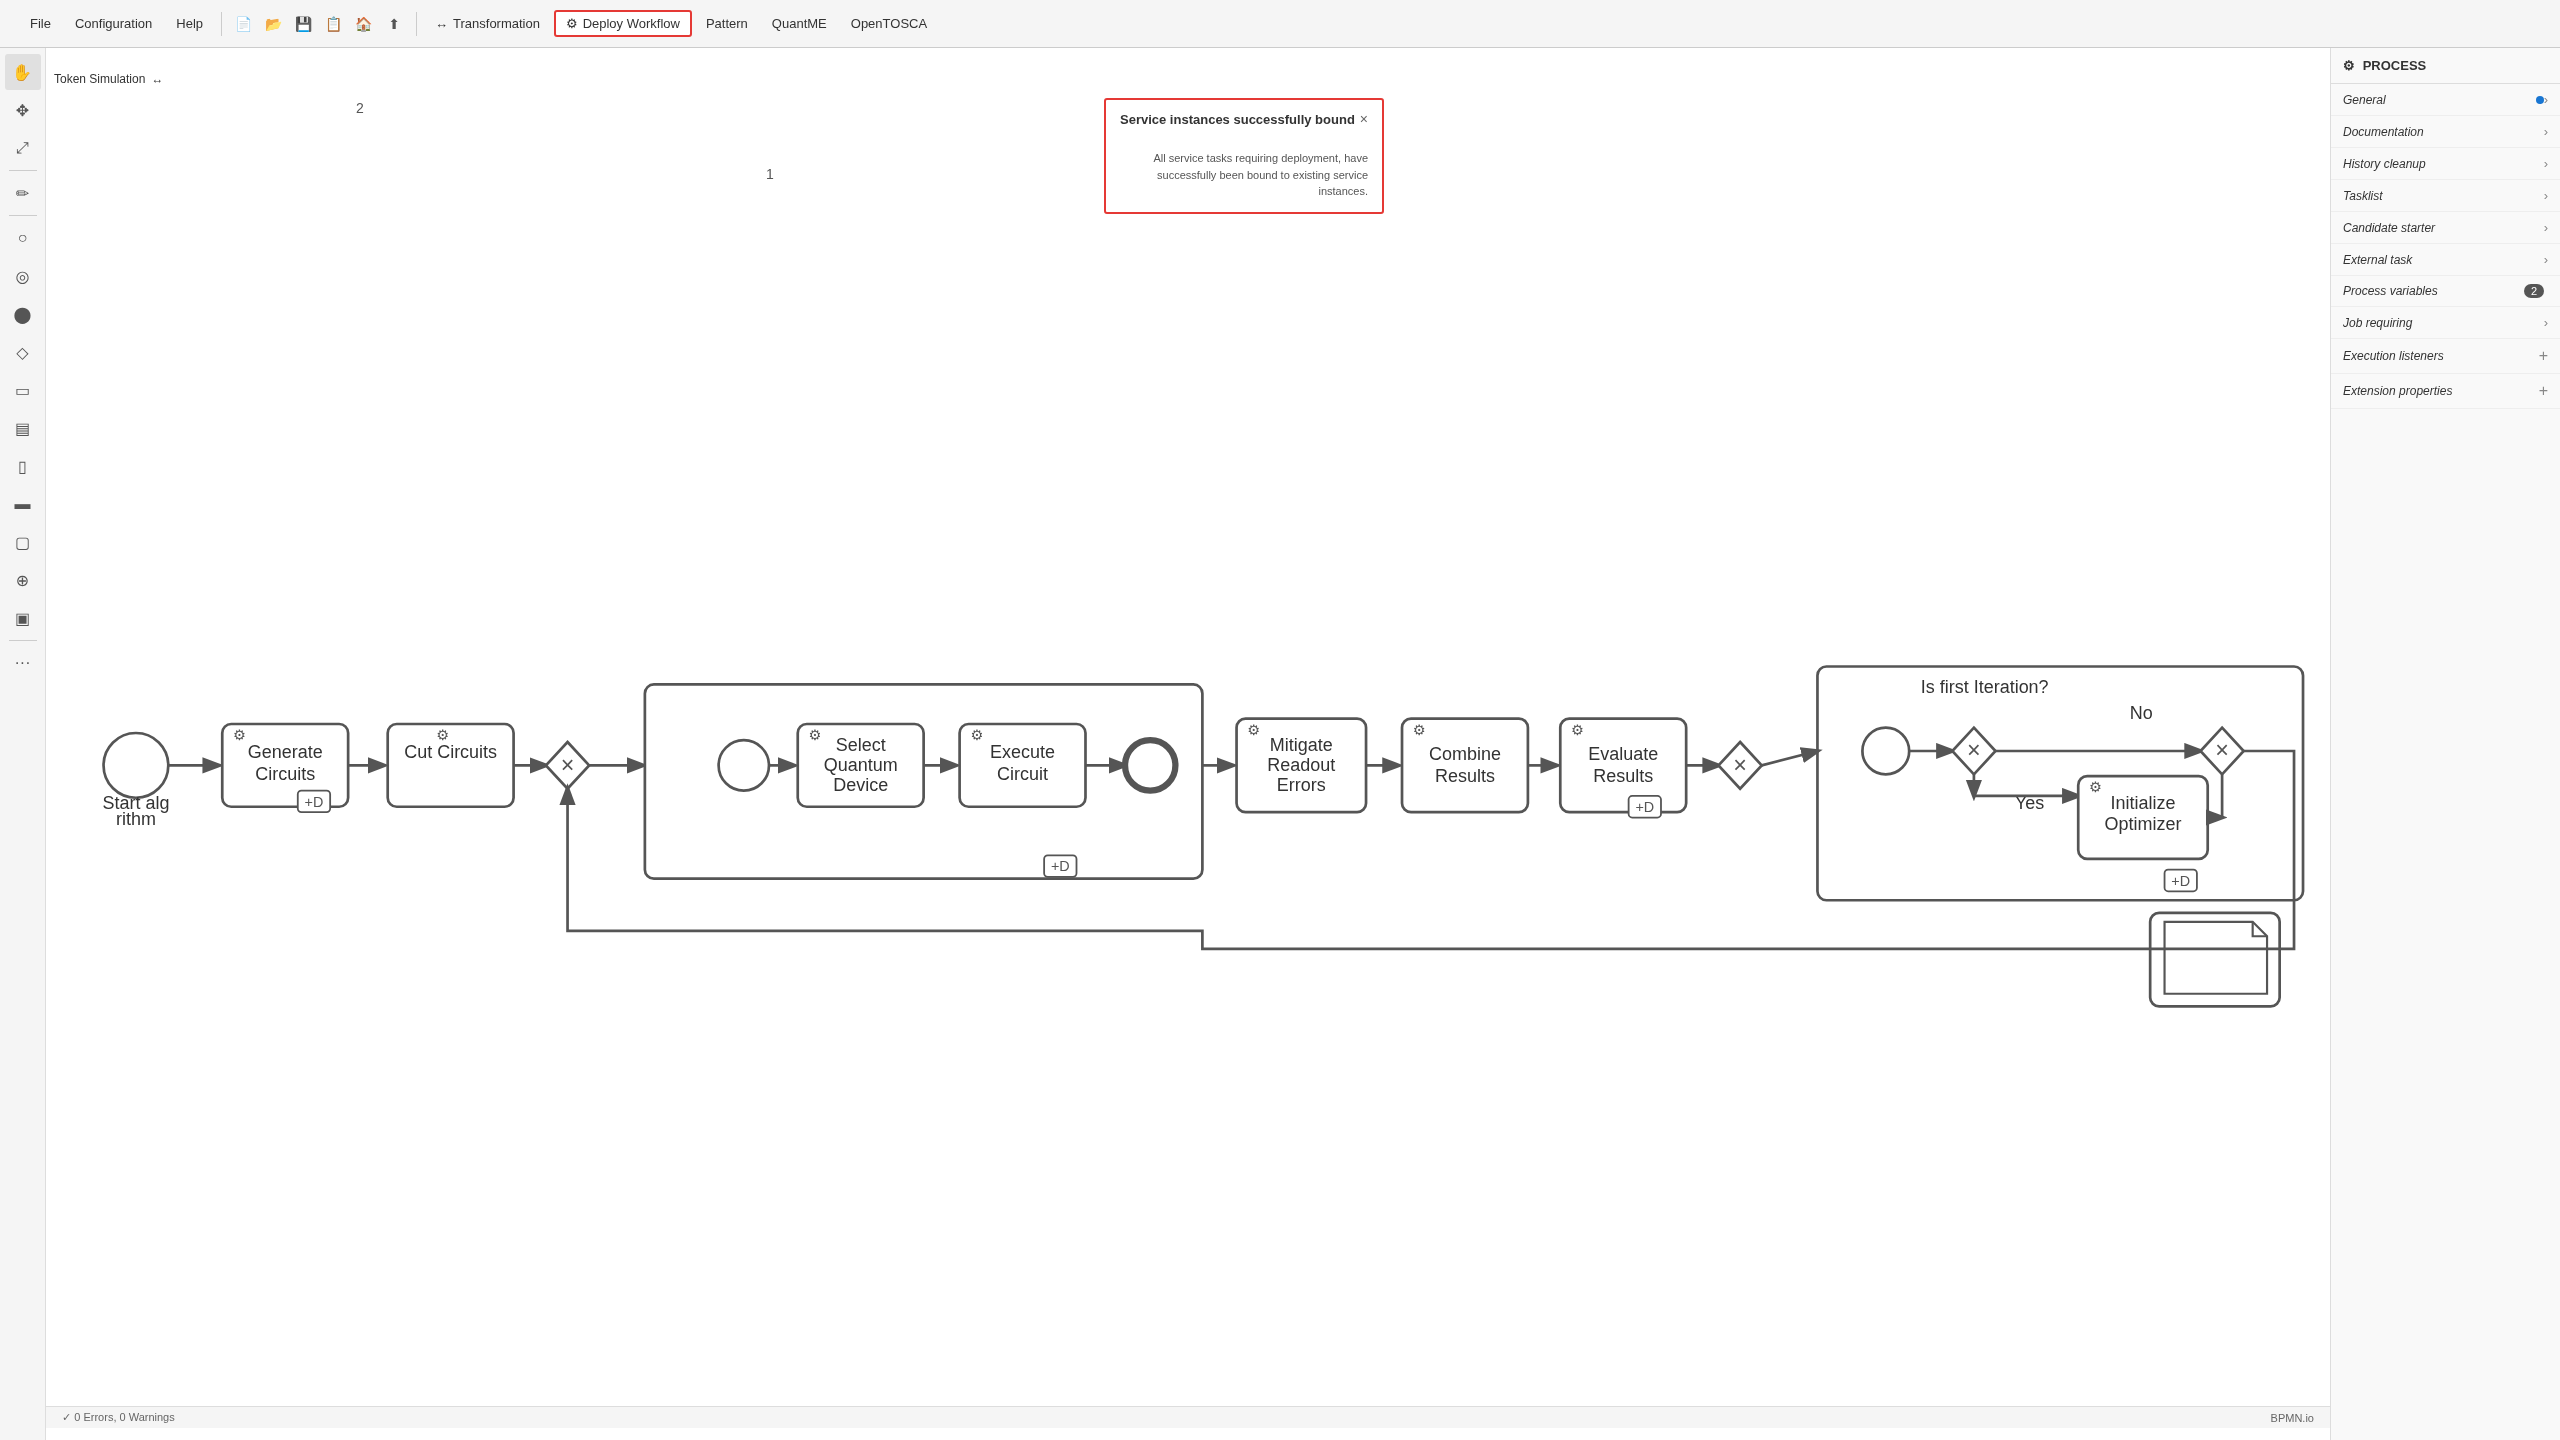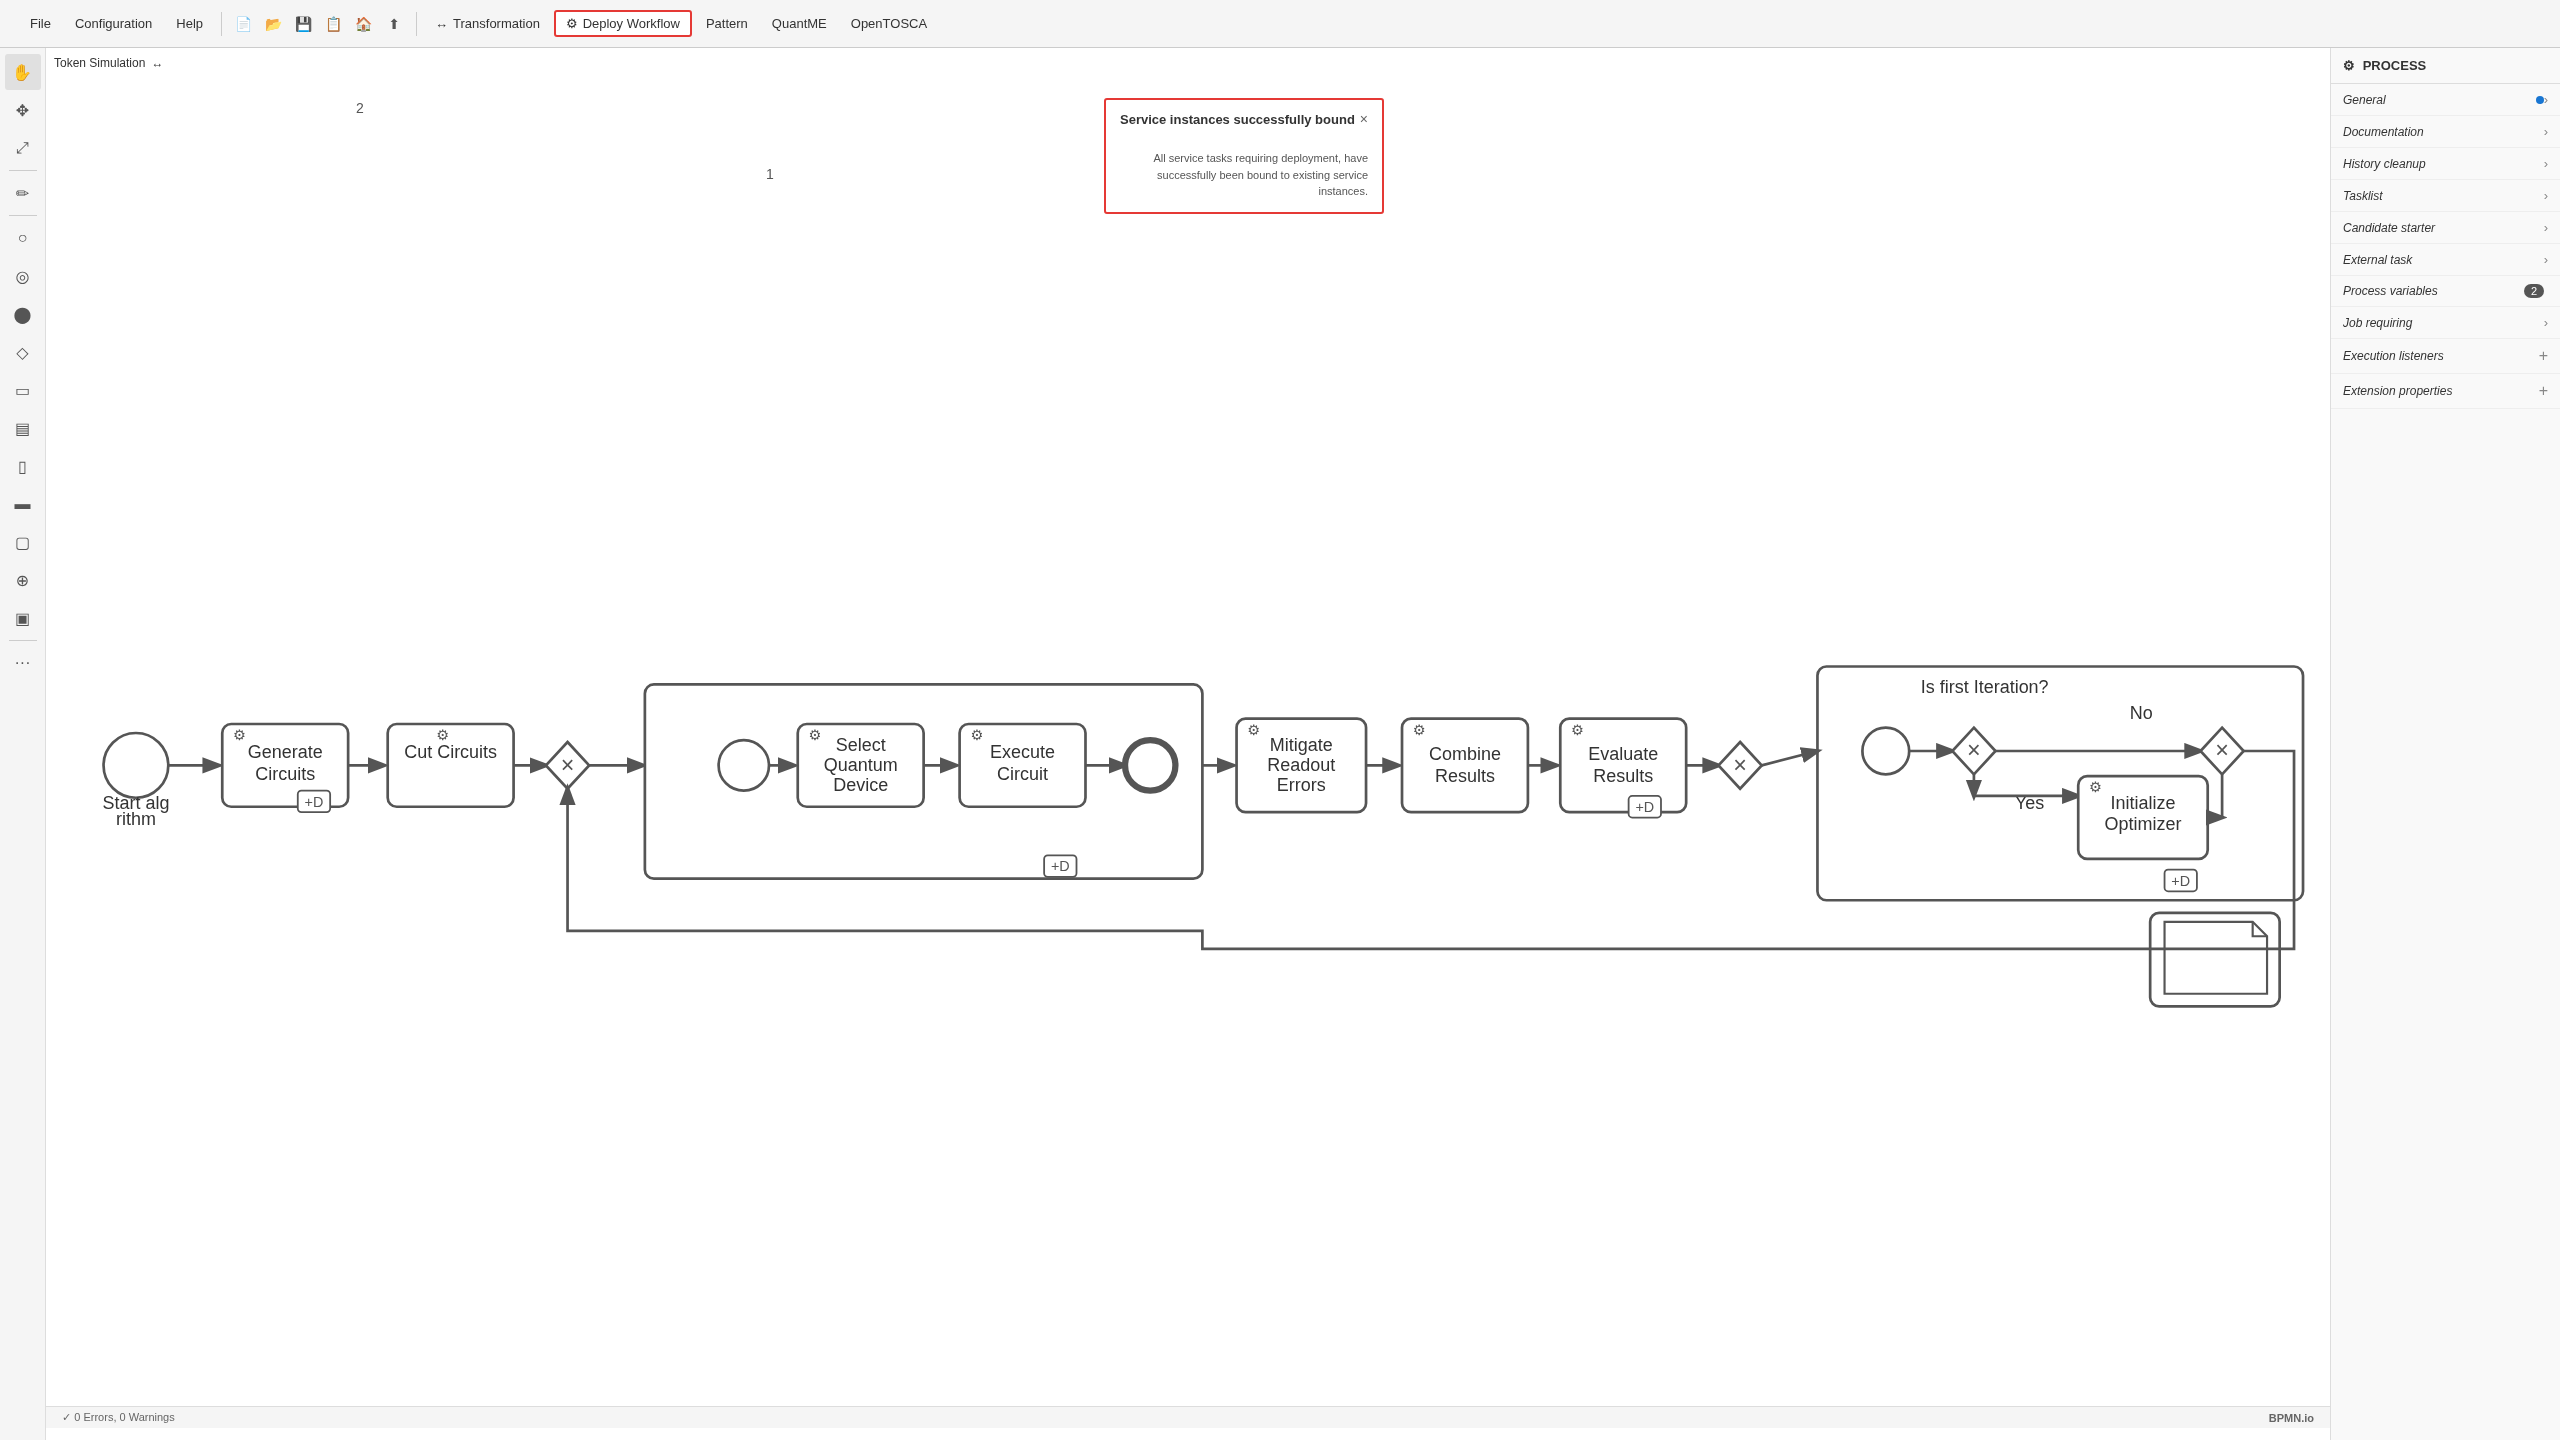--- a/index.html
+++ b/index.html
@@ -49,21 +49,21 @@
       border-radius: 3px;
     }
     .lt-btn.active { background: #e0e0e0; }
     .lt-sep { width: 28px; height: 1px; background: #ccc; margin: 2px 0; }
 
     
     #canvas { flex: 1; position: relative; background: #fff; overflow: hidden; }
 
     
     #token-sim-bar {
-      position: absolute; top: 8px; left: 8px;
+      position: absolute; top: 24px; left: 8px;
       display: flex; align-items: center; gap: 6px;
       font-size: 12px; color: #333;
     }
 
     
     #notification {
       position: absolute; top: 50px; left: 50%; transform: translateX(-30%);
       width: 280px; background: #fff; border: 2px solid #e53935;
       border-radius: 3px; padding: 12px 14px; z-index: 100;
     }
@@ -352,21 +352,21 @@
 
       <path d="M 1222,190 L 1250,190 L 1250,300 L 643,300 L 643,290 L 290,290 L 290,211" fill="none" stroke="#555" stroke-width="1.5" marker-end="url(#arrow)"></path>
 
     </svg>
 
     <div id="status-bar">
       <span>
         <span>✓</span>
         <span>0 Errors, 0 Warnings</span>
       </span>
-      <span style="font-weight:bold; font-size:11px;">BPMN.io</span>
+      <span style="font-weight:normal; font-size:11px;">BPMN.io</span>
     </div>
   </div>
 
   <div id="right-panel">
     <div id="right-panel-header">
       <span>⚙</span>
       <span>PROCESS</span>
     </div>
 
     <div class="right-panel-item">

